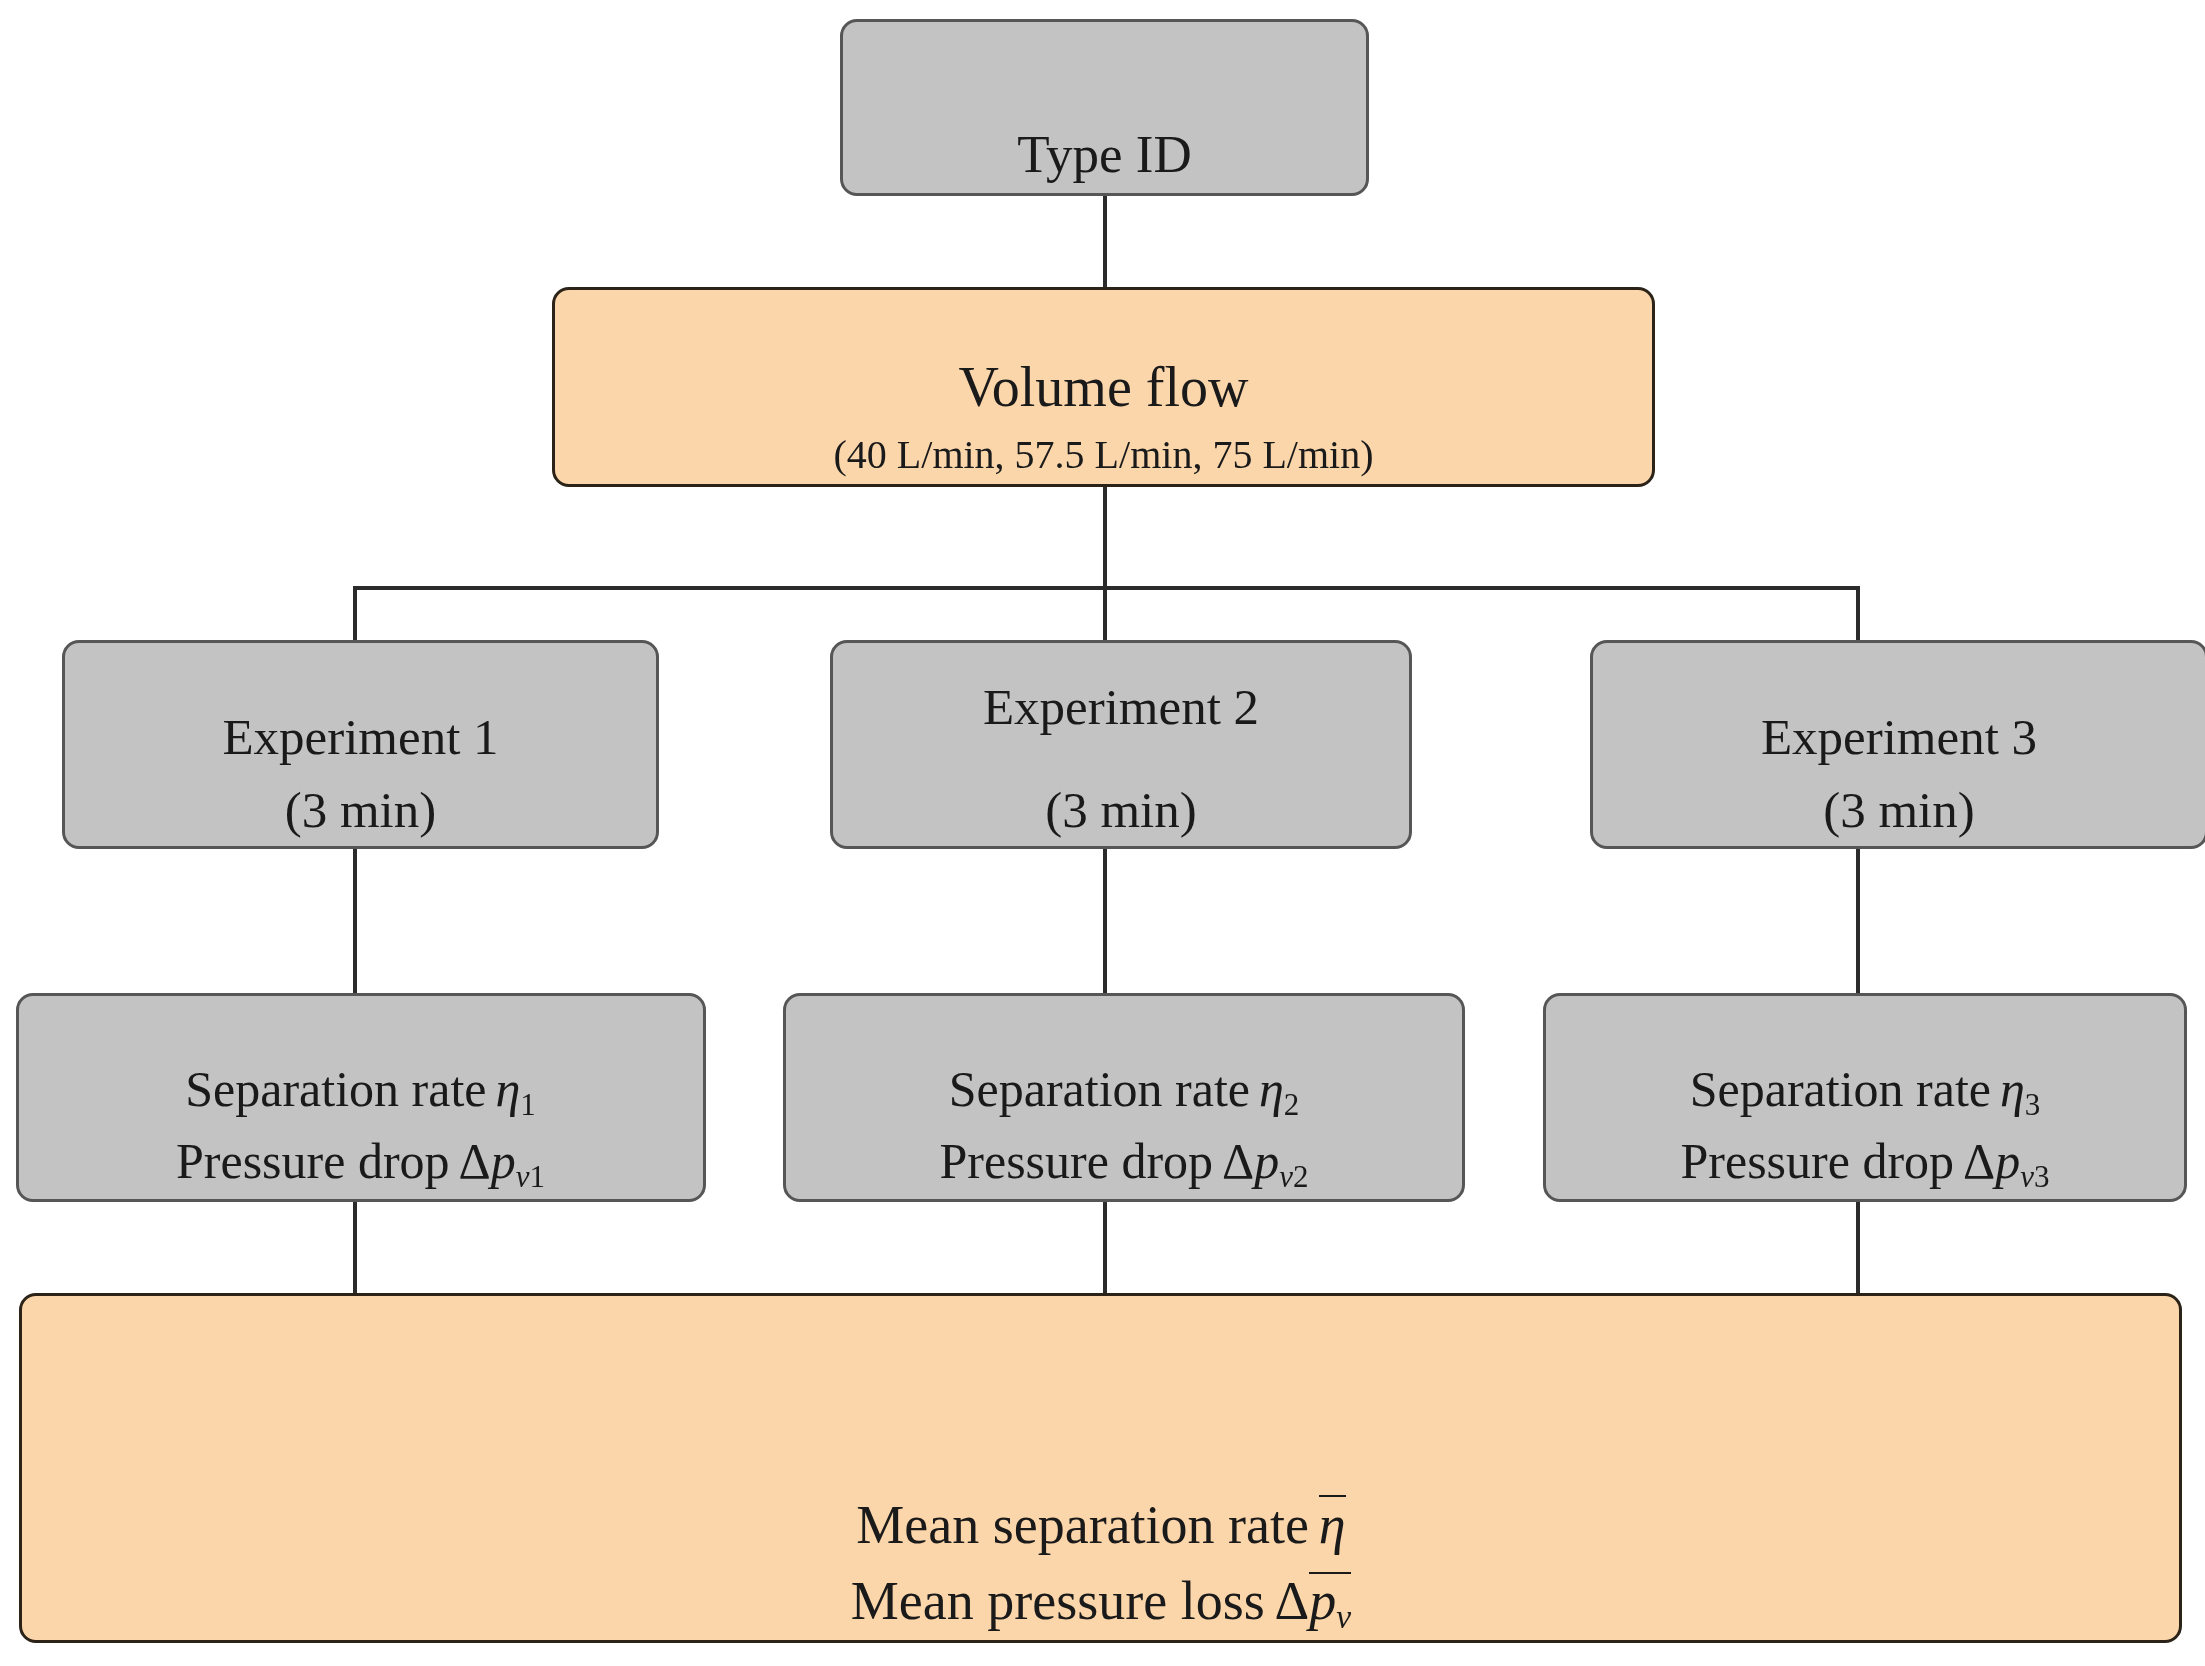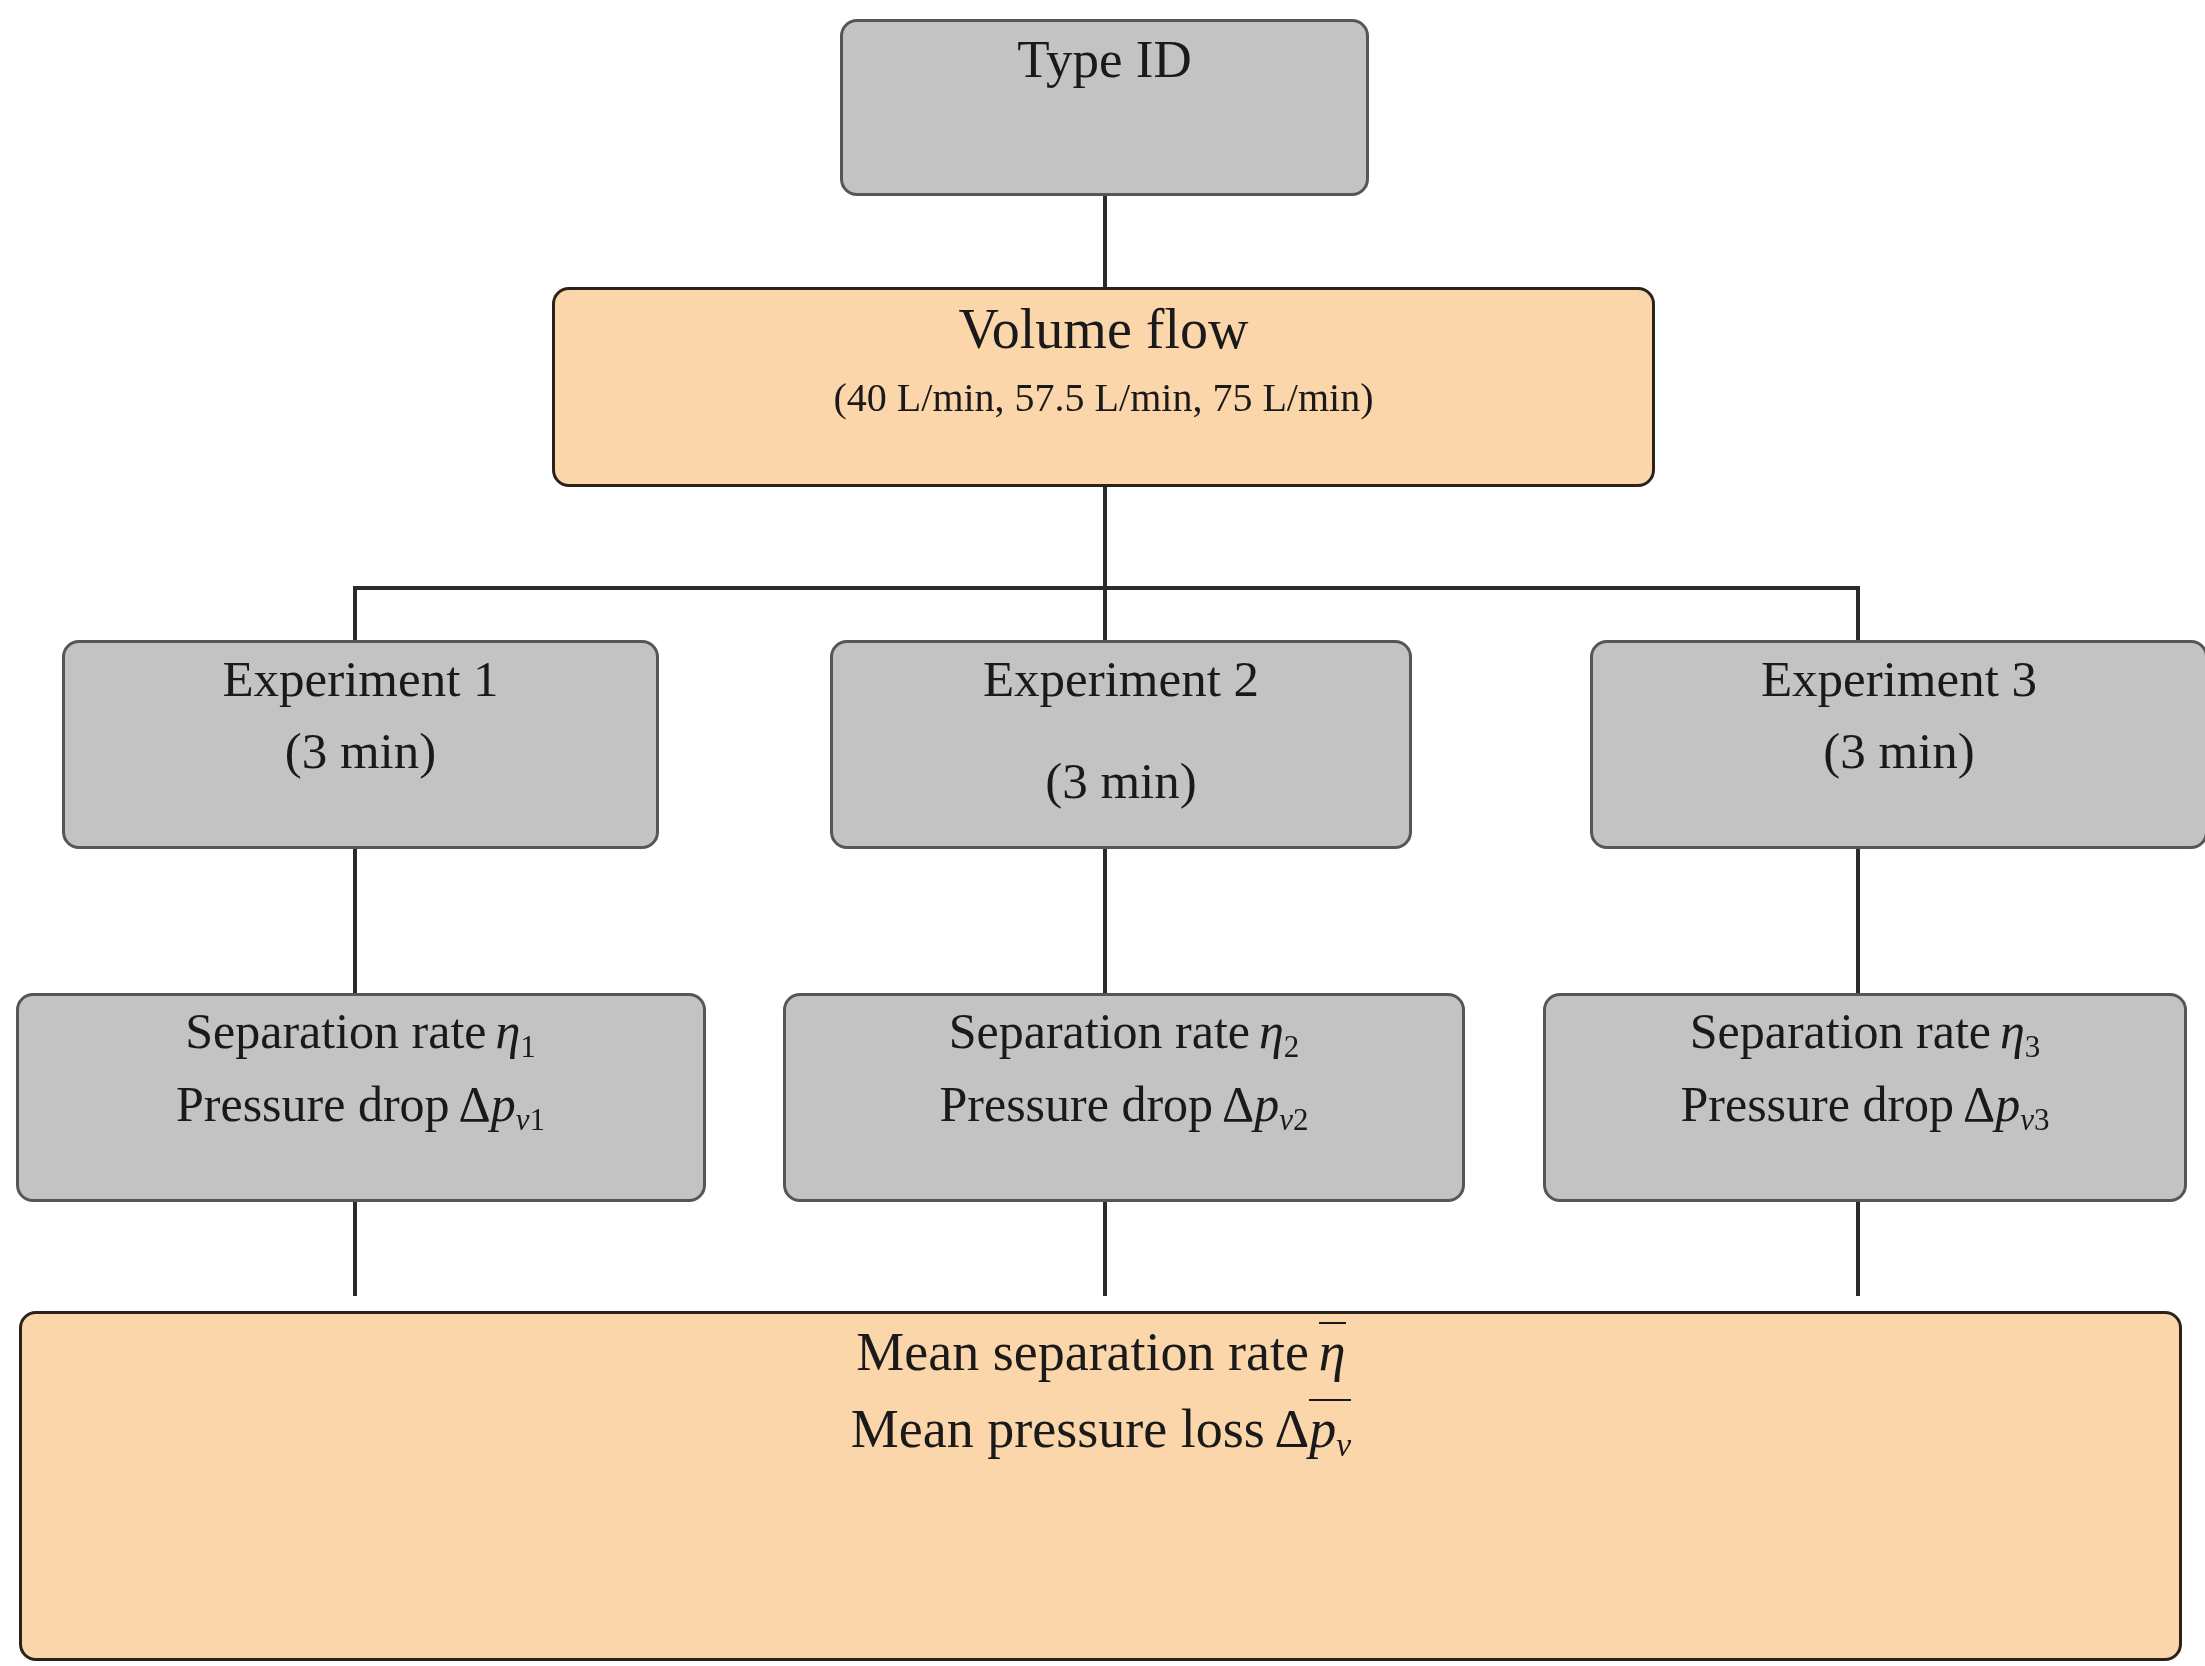--- a/index.html
+++ b/index.html
@@ -25,21 +25,21 @@
   .conn.v { width: 3.9px; }
   .conn.h { height: 3.9px; }
 
   
   .node {
     position: absolute;
     box-sizing: border-box;
     display: flex;
     flex-direction: column;
     align-items: center;
-    justify-content: flex-start;
+    justify-content: flex-end;
     border-radius: 17px;
     text-align: center;
     line-height: 1.42;
   }
   .node.gray {
     background: #c3c3c3;
     border: 3.1px solid #565656;
   }
   .node.orange {
     background: #fbd6ab;
@@ -77,21 +77,21 @@
 
   
   #node-type-id      { left: 840px; top: 18.6px;   width: 529px;  height: 177px; }
   #node-volume-flow  { left: 552px;  top: 287px;  width: 1103px; height: 200px; }
   #node-exp-1        { left: 62px;   top: 640px;  width: 597px;  height: 209px; }
   #node-exp-2        { left: 830px; top: 640px;  width: 582px;  height: 209px; gap: 30px; }
   #node-exp-3        { left: 1590px; top: 640px;  width: 618px;  height: 209px; }
   #node-res-1        { left: 15.5px;   top: 993px; width: 690px;  height: 209px; }
   #node-res-2        { left: 783px; top: 993px; width: 682px;  height: 209px; }
   #node-res-3        { left: 1543px; top: 993px; width: 644px;  height: 209px; }
-  #node-summary      { left: 19.4px;   top: 1293px; width: 2163px; height: 350px; margin-top: 18px; }
+  #node-summary      { left: 19.4px;   top: 1293px; width: 2163px; height: 350px; }
 
   
   #conn-type-to-vol   { left: 1103px; top: 195px;  height: 93px; }
   #conn-vol-down      { left: 1103px; top: 487px;  height: 155px; }
   #conn-bus           { left: 353px;  top: 586px;  width: 1507px; }
   #conn-bus-left-leg  { left: 353px;  top: 586px;  height: 56px; }
   #conn-bus-right-leg { left: 1856px; top: 586px;  height: 56px; }
   #conn-exp1-res1     { left: 353px;  top: 848px; height: 147px; }
   #conn-exp2-res2     { left: 1103px; top: 848px; height: 147px; }
   #conn-exp3-res3     { left: 1856px; top: 848px; height: 147px; }

